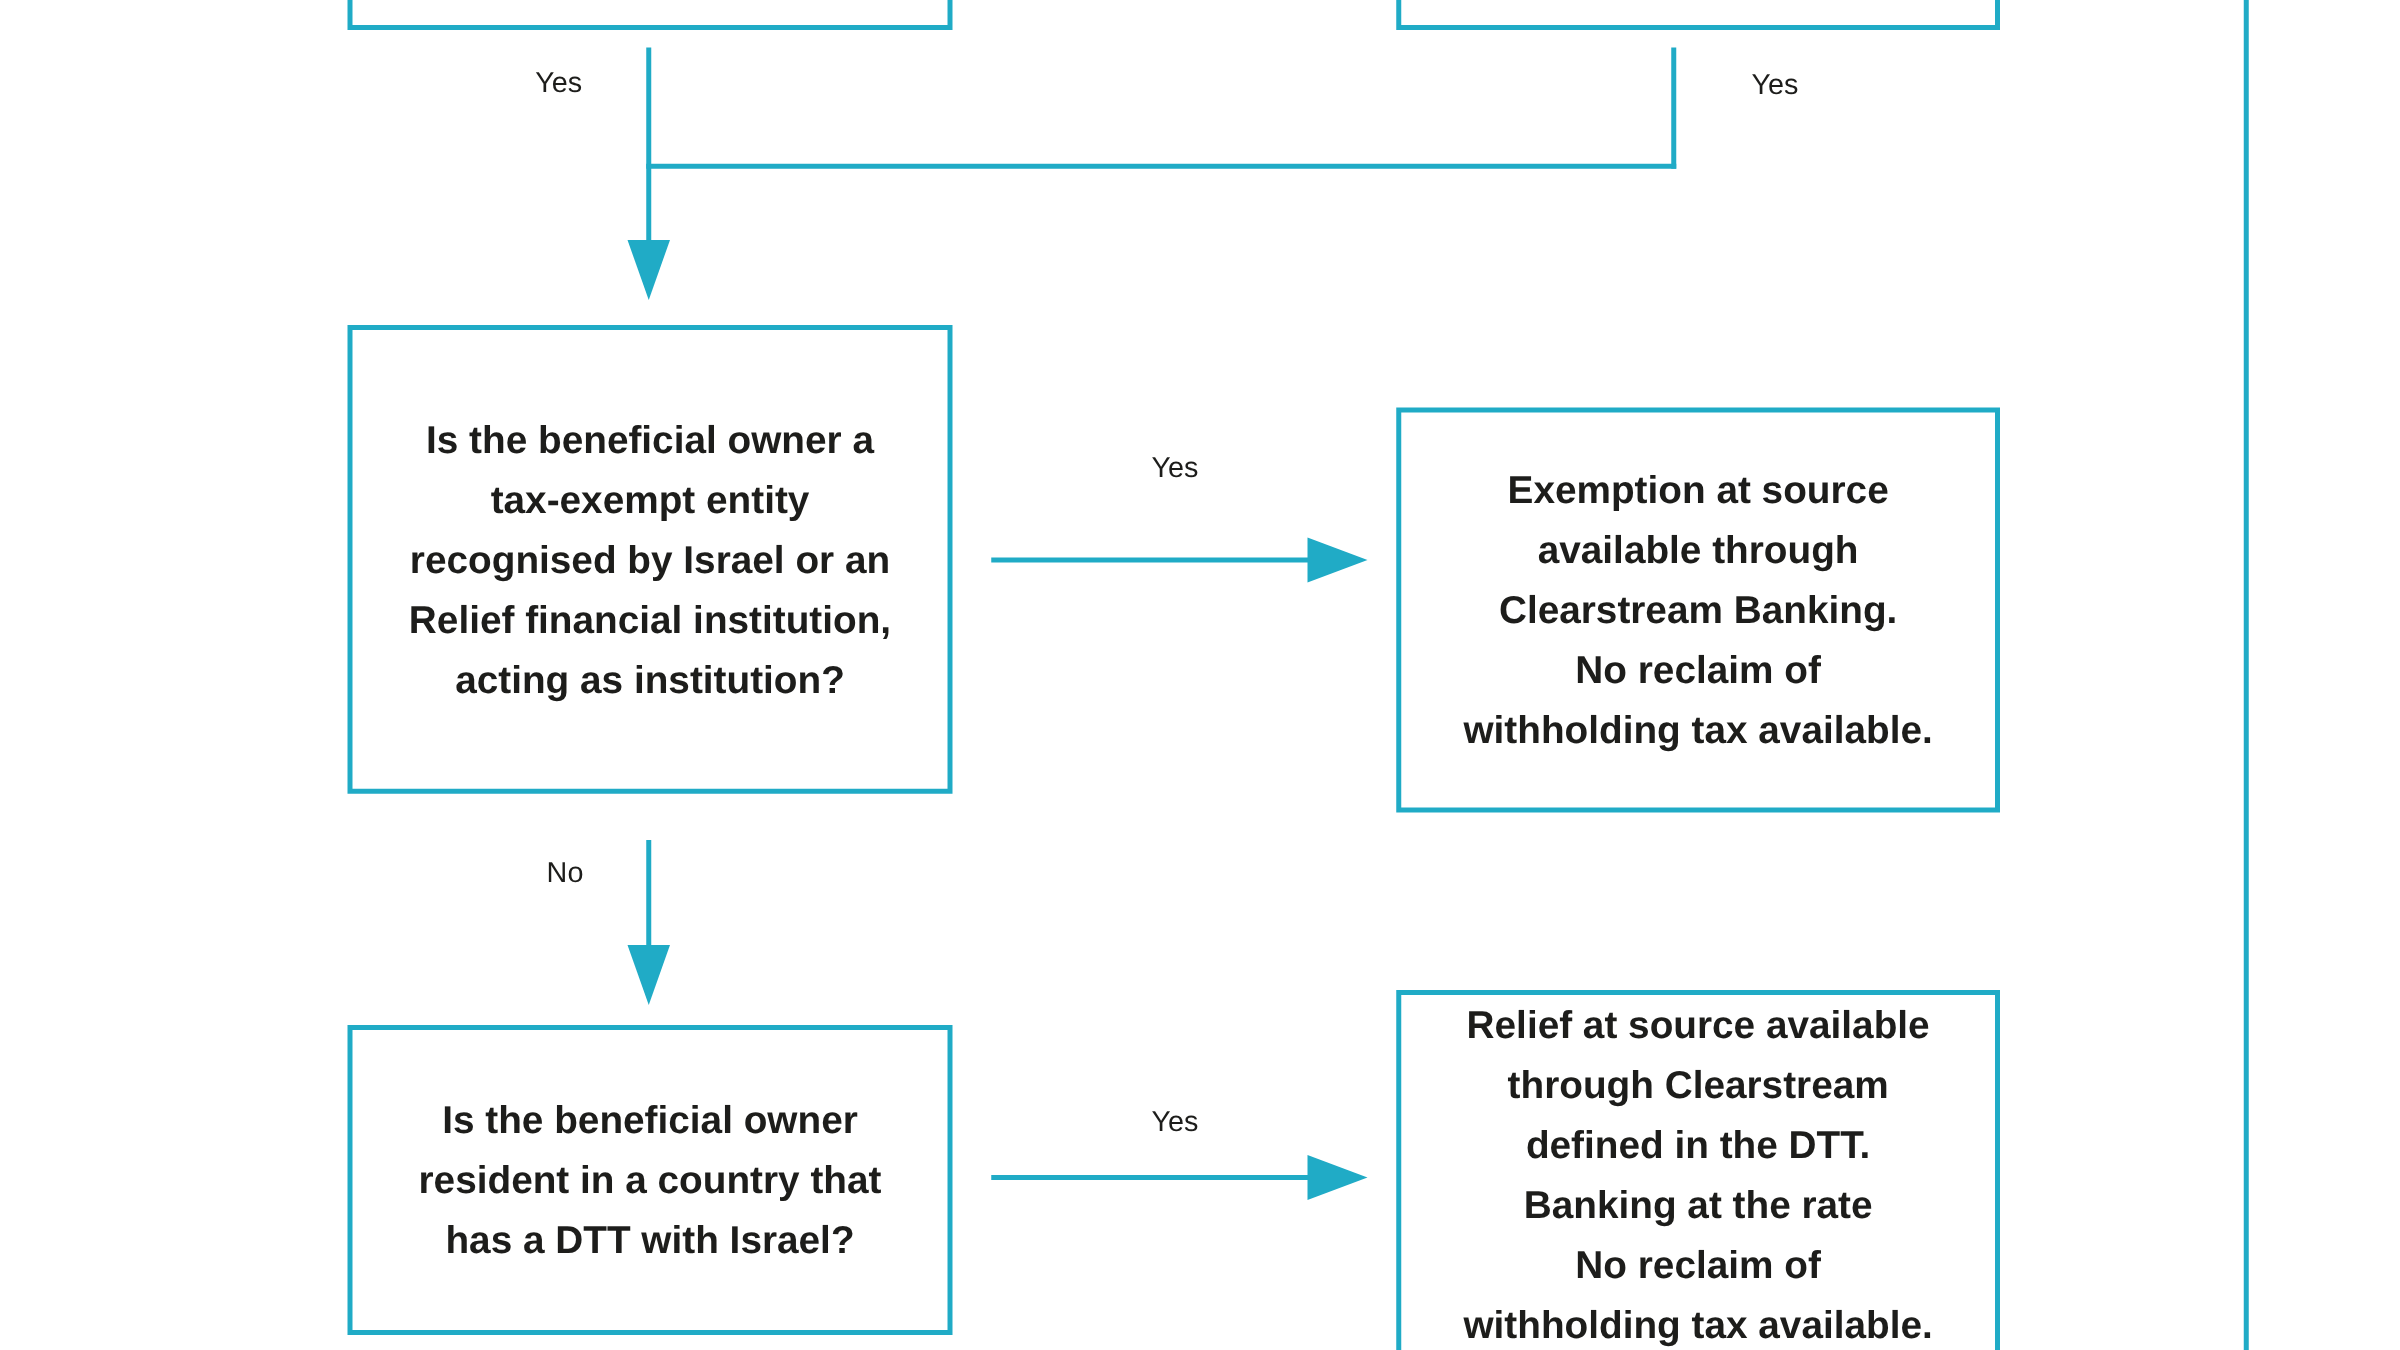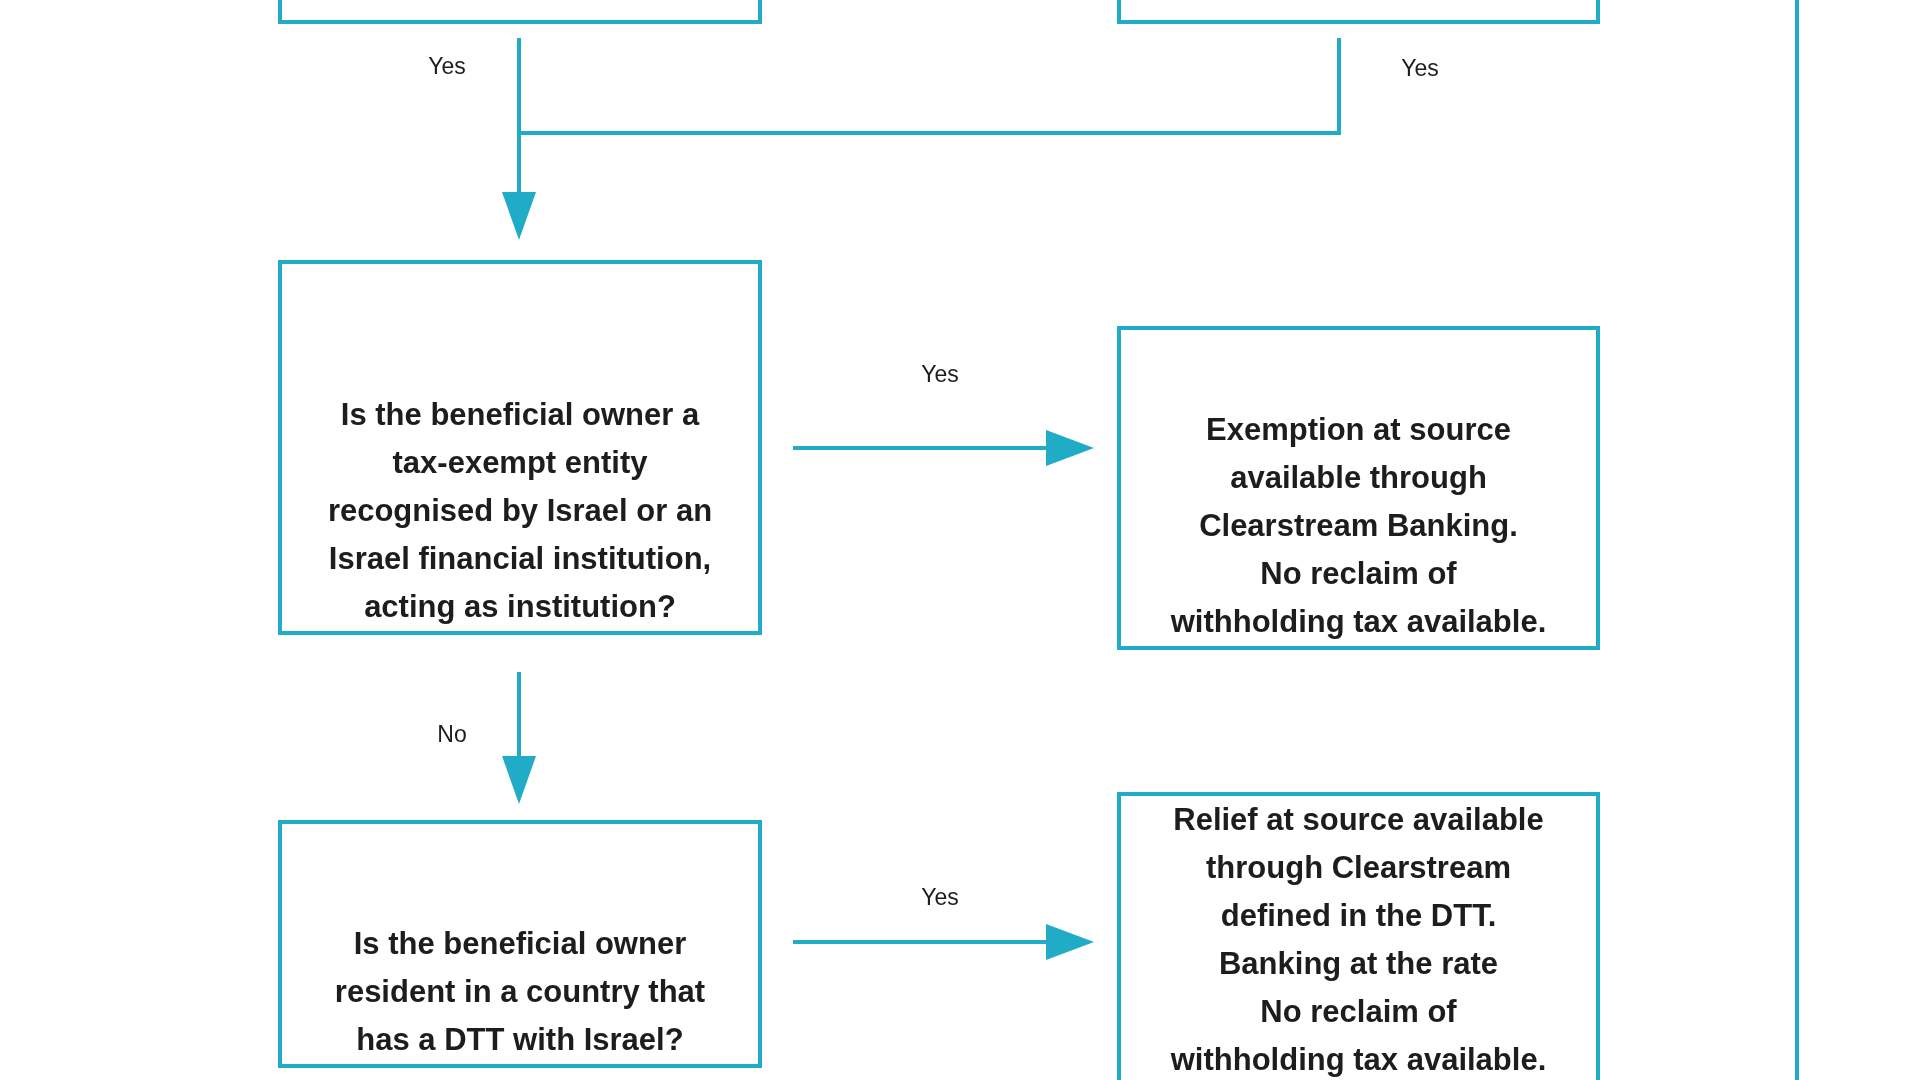--- a/index.html
+++ b/index.html
@@ -14,21 +14,21 @@
     overflow: hidden;
     font-family: "Liberation Sans", sans-serif;
   }
   .node {
     position: absolute;
     box-sizing: border-box;
     border: 4px solid var(--accent, #20abc6);
     background: #ffffff;
     display: flex;
     flex-direction: column;
-    justify-content: flex-end;
+    justify-content: center;
     align-items: center;
   }
   .node.partial {
     justify-content: flex-start;
   }
   .node .line-text {
     font-size: 31px;
     font-weight: 700;
     line-height: 48px;
     color: var(--text, #1d1d1b);
@@ -75,37 +75,37 @@
 <div class="conn" style="left:517px; top:131px; width:824px; height:4px;"></div>
 <div class="arrowhead-down" style="left:502px; top:192px;"></div>
 
 <span class="edge-label" style="left:447px; top:66px;">Yes</span>
 <span class="edge-label" style="left:1420px; top:68px;">Yes</span>
 
 <div class="node" style="left:278px; top:260px; width:484px; height:375px;">
   <div class="line-text">Is the beneficial owner a</div>
   <div class="line-text">tax-exempt entity</div>
   <div class="line-text">recognised by Israel or an</div>
-  <div class="line-text">Israel financial institution,</div>
+  <div class="line-text">Relief financial institution,</div>
   <div class="line-text">acting as institution?</div>
 </div>
 
 <span class="edge-label" style="left:940px; top:374px;">Yes</span>
 <div class="conn" style="left:793px; top:446px; width:255px; height:4px;"></div>
 <div class="arrowhead-right" style="left:1046px; top:430px;"></div>
 
 <div class="node" style="left:1117px; top:326px; width:483px; height:324px;">
   <div class="line-text">Exemption at source</div>
   <div class="line-text">available through</div>
   <div class="line-text">Clearstream Banking.</div>
   <div class="line-text">No reclaim of</div>
   <div class="line-text">withholding tax available.</div>
 </div>
 
-<span class="edge-label" style="left:452px; top:698px;margin-top:36px;">No</span>
+<span class="edge-label" style="left:452px; top:698px;">No</span>
 <div class="conn" style="left:517px; top:672px; width:4px; height:88px;"></div>
 <div class="arrowhead-down" style="left:502px; top:756px;"></div>
 
 <div class="node" style="left:278px; top:820px; width:484px; height:248px;">
   <div class="line-text">Is the beneficial owner</div>
   <div class="line-text">resident in a country that</div>
   <div class="line-text">has a DTT with Israel?</div>
 </div>
 
 <span class="edge-label" style="left:940px; top:897px;">Yes</span>

